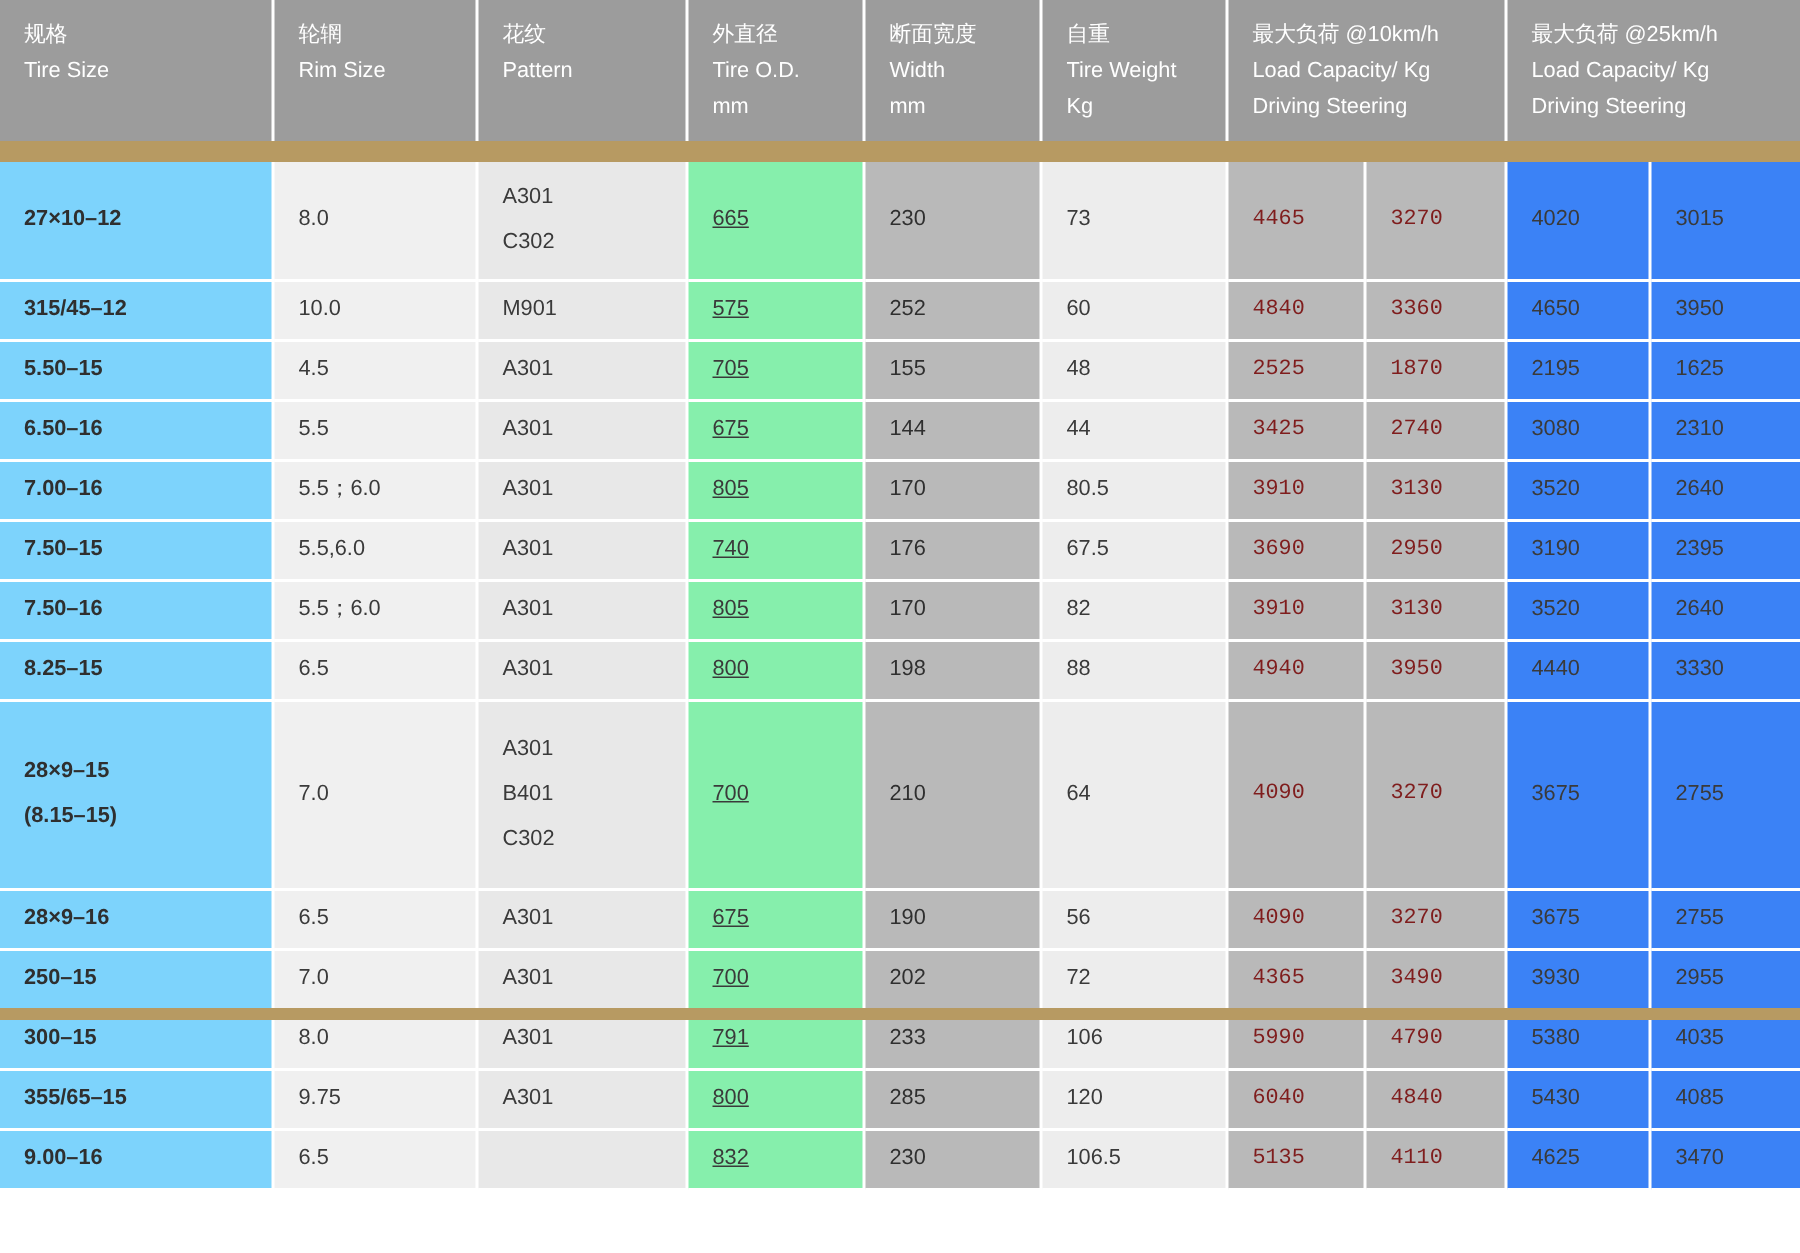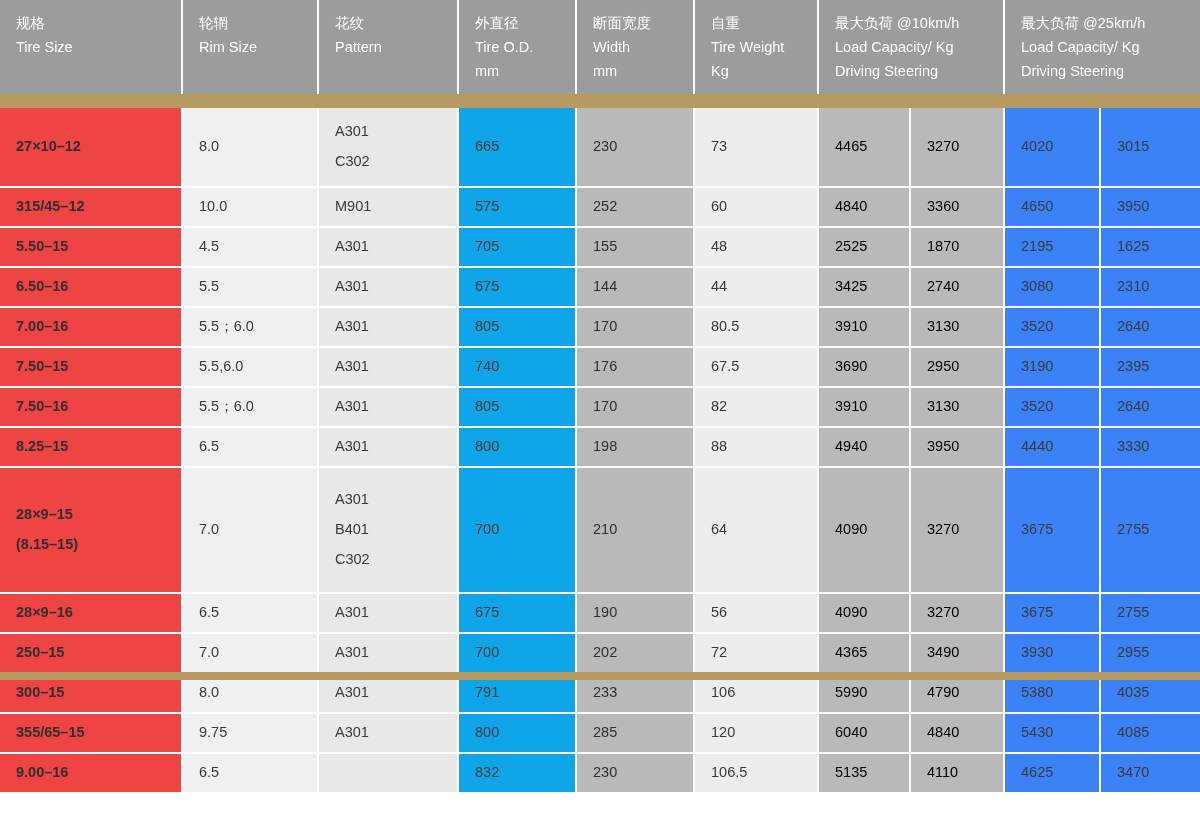--- a/index.html
+++ b/index.html
@@ -65,27 +65,27 @@
     padding: 0 16px;
     font-size: 14.5px;
     border-right: 2px solid #ffffff;
     border-bottom: 2px solid #ffffff;
     color: #3a3a3a;
     line-height: 1.9;
   }
   tbody td:last-child { border-right: none; }
 
   
-  .c-size    { background: #ef4444; font-weight: bold; color: #2f2f2f; }
+  .c-size    { background: #7dd3fc; font-weight: bold; color: #2f2f2f; }
   .c-rim     { background: #f0f0f0; }
   .c-pattern { background: #e8e8e8; }
-  .c-od      { background: #0ea5e9; }
+  .c-od      { background: #86efac; text-decoration: underline; }
   .c-width   { background: #b9b9b9; color:#2f2f2f; }
   .c-weight  { background: #ededed; }
-  .c-l10     { background: #b9b9b9; color:#000000; }
+  .c-l10     { background: #b9b9b9; color:#7f1d1d;font-family:Liberation Mono, monospace; }
   .c-l25     { background: #3b82f6; }
 
   .row-tall td { height: 78px; }
   .row-xtall td { height: 124px; }
   .row-normal td { height: 38px; }
 
   .multi { display: block; }
   .multi span { display: block; line-height: 2.0; }
   .pattern-multi span { line-height: 2.05; }
 

